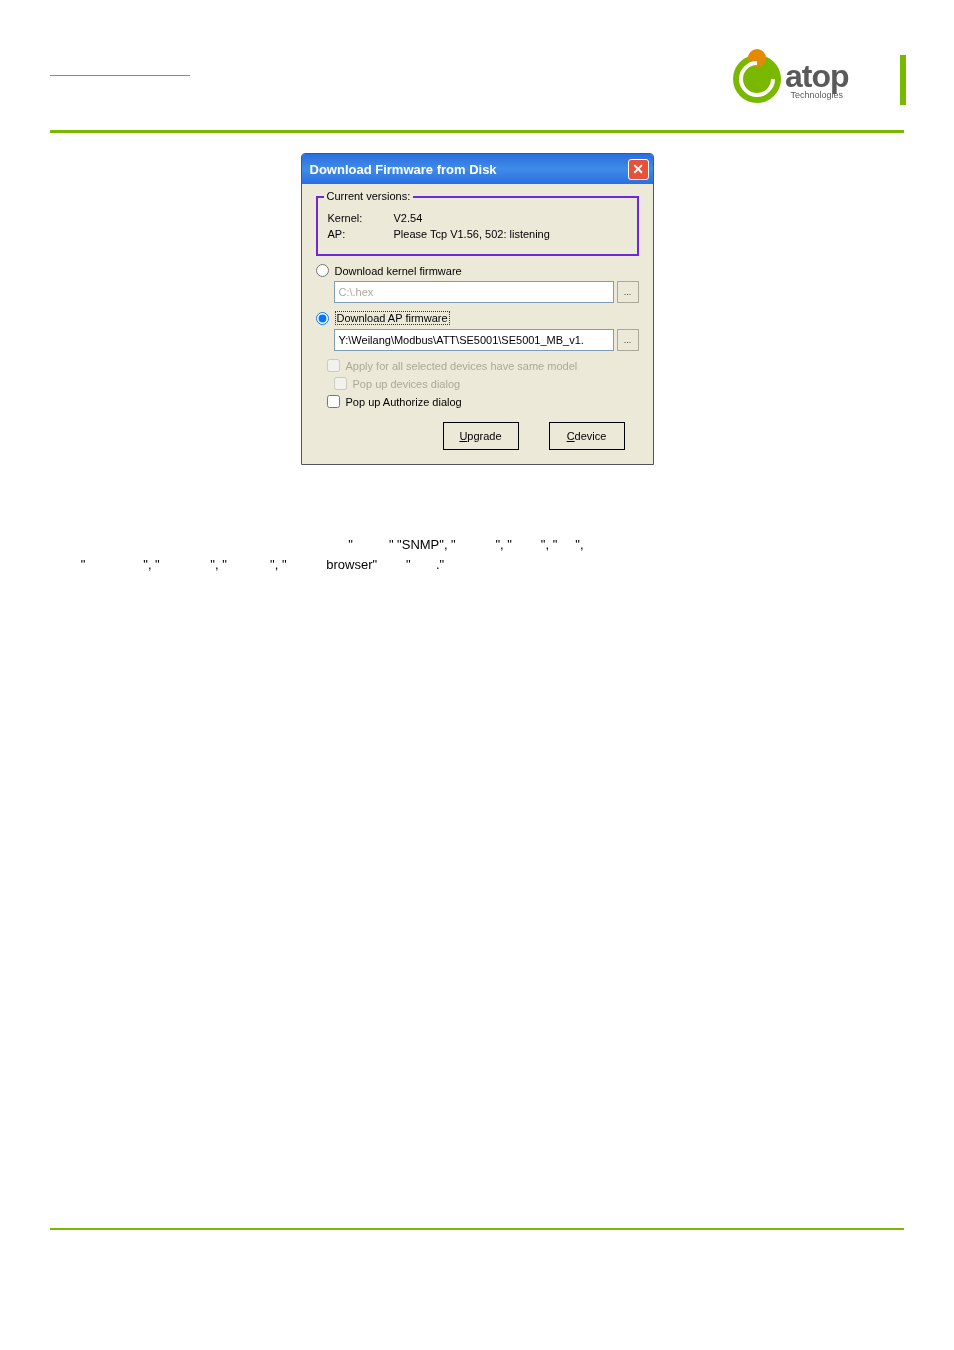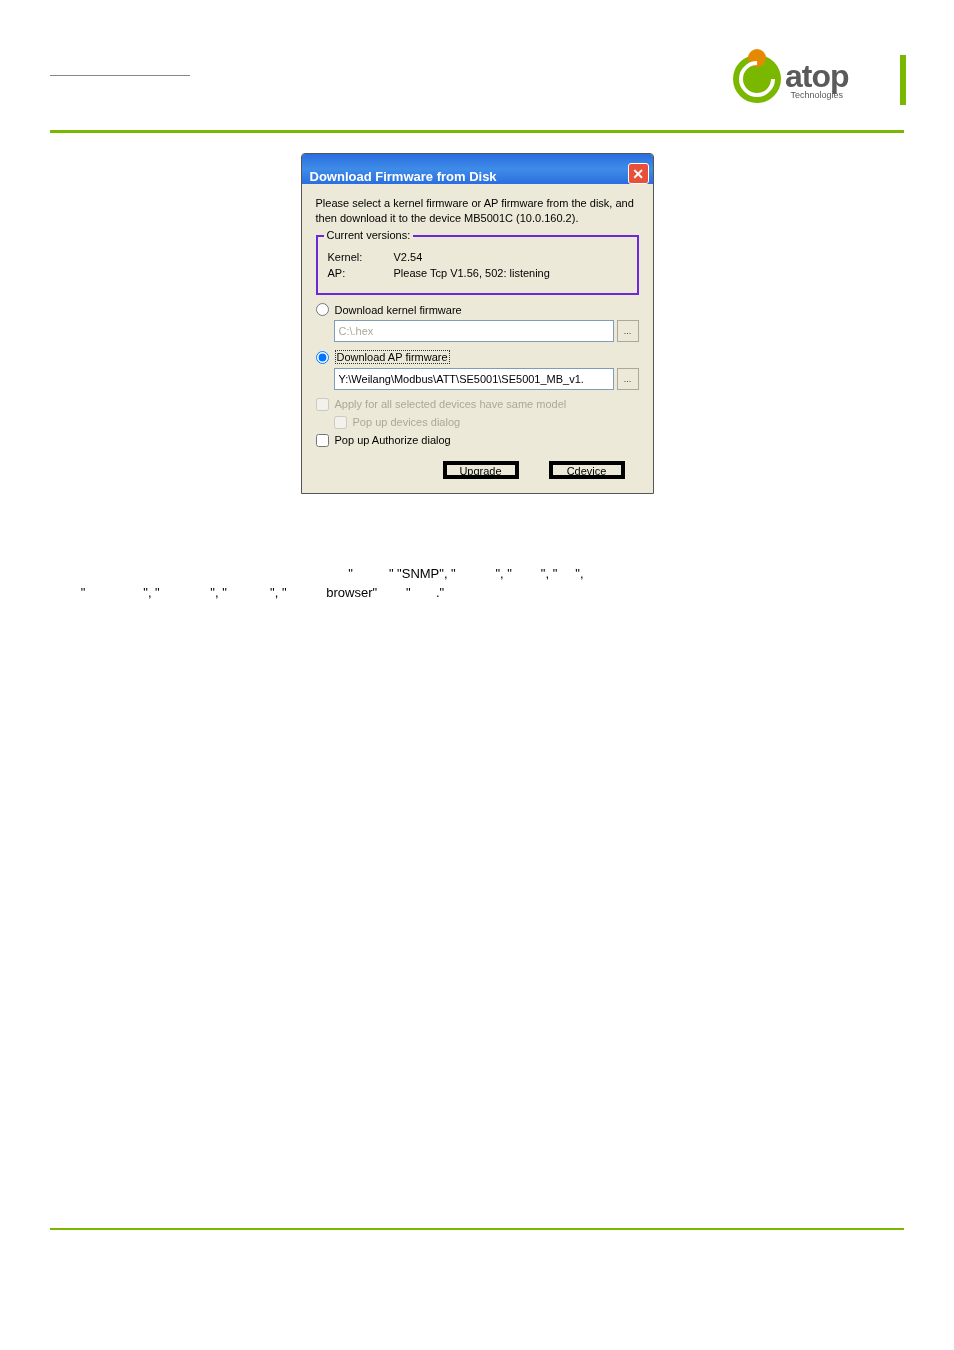--- a/index.html
+++ b/index.html
@@ -14,21 +14,21 @@
   .logo-icon-inner { position: absolute; width: 36px; height: 36px; top: 6px; left: 6px; border-radius: 50%; border: 4px solid #fff; border-top-color: transparent; transform: rotate(45deg); }
   .logo-name { font-size: 32px; font-weight: bold; color: #5a5a5a; letter-spacing: -1px; }
   .logo-sub { font-size: 9px; color: #5a5a5a; text-align: center; margin-top: -5px; }
   .logo-bar { position: absolute; right: 48px; top: 55px; width: 6px; height: 50px; background: #7ab800; }
   
   .hr-top { margin: 0 50px 0 50px; border: none; border-top: 3px solid #7ab800; }
   
   .dialog-area { display: flex; justify-content: center; padding: 20px 0 10px 0; }
   
   .dialog { width: 353px; background: #ece9d8; border: 1px solid #555; border-radius: 4px 4px 0 0; font-size: 11px; color: #000; }
-  .titlebar { height: 30px; background: linear-gradient(to bottom, #2a6ee0, #3f8ce8 50%, #2a6ee0); border-radius: 3px 3px 0 0; display: flex; align-items: flex-end; justify-content: space-between; padding: 0 4px 0 8px; }
+  .titlebar { height: 30px; background: linear-gradient(to bottom, #2a6ee0, #3f8ce8 50%, #2a6ee0); border-radius: 3px 3px 0 0; display: flex; align-items: center; justify-content: space-between; padding: 0 4px 0 8px; }
   .titlebar-text { color: #fff; font-weight: bold; font-size: 13px; font-family: 'Trebuchet MS', sans-serif; }
   .close-btn { width: 21px; height: 21px; background: #e8503a; border: 1px solid #fff; border-radius: 3px; display: flex; align-items: center; justify-content: center; color: #fff; font-weight: bold; font-size: 14px; cursor: pointer; line-height: 1; }
   
   .dlg-body { padding: 12px 14px 14px 14px; }
   .instructions { margin-bottom: 8px; line-height: 1.4; }
   
   .fieldset { border: 2px solid #6d28d9; padding: 10px 10px 10px 10px; margin-bottom: 6px; position: relative; }
   .legend { position: absolute; top: -8px; left: 6px; background: #ece9d8; padding: 0 3px; }
   .row { display: flex; margin: 4px 0; }
   .row-label { width: 66px; }
@@ -37,27 +37,27 @@
   .radio-row { display: flex; align-items: flex-end; margin: 8px 0 4px 0; }
   .radio-row input[type=radio] { margin-right: 6px; }
   .radio-label { }
   .radio-label.boxed { border: 1px dotted #333; padding: 0 1px; }
   
   .path-row { display: flex; align-items: flex-start; margin: 3px 0 8px 18px; }
   .path-input { flex: 1; height: 22px; border: 1px solid #7f9db9; padding: 2px 4px; font-size: 11px; background: #fff; font-family: Tahoma, sans-serif; }
   .path-input.disabled { color: #aca899; }
   .browse-btn { width: 22px; height: 22px; margin-left: 3px; background: #ece9d8; border: 1px solid #aca899; font-size: 9px; color: #333; display: flex; align-items: center; justify-content: center; cursor: pointer; }
   
-  .check-row { display: flex; align-items: center; margin: 5px 0; }
+  .check-row { display: flex; align-items: center; margin: 5px 11px; }
   .check-row input[type=checkbox] { margin-right: 6px; }
   .check-row.disabled { color: #aca899; }
   .check-row.indent { margin-left: 18px; }
   
   .btn-row { display: flex; justify-content: flex-end; gap: 30px; margin-top: 14px; padding-right: 14px; }
-  .dlg-btn { width: 76px; height: 18px; background: #ece9d8; border: 4px solid #000000; font-size: 11px; cursor: pointer; font-family: Tahoma, sans-serif; }
+  .dlg-btn { width: 76px; height: 28px; background: #ece9d8; border: 1px solid #000000; font-size: 11px; cursor: pointer; font-family: Tahoma, sans-serif; }
   .dlg-btn .mnemonic { text-decoration: underline; }
   
   .body-text { padding: 60px 70px 0 70px; font-size: 13px; line-height: 1.5; }
   
   .hr-bottom { position: absolute; bottom: 120px; left: 50px; right: 50px; border: none; border-top: 2px solid #7ab800; }
 </style>
 </head>
 <body>
 
 <div class="header-area">
@@ -80,21 +80,20 @@
 
 <div class="dialog-area">
   <div class="dialog">
     <div class="titlebar">
       <span class="titlebar-text">Download Firmware from Disk</span>
       <div class="close-btn">
         <span>✕</span>
       </div>
     </div>
     <div class="dlg-body">
-      <div class="instructions">Please select a kernel firmware or AP firmware from the disk, and then download it to the device MB5001C (10.0.160.2).</div>
 
       <div class="fieldset">
         <div class="legend">Current versions:</div>
         <div class="row">
           <div class="row-label">Kernel:</div>
           <div class="row-val">V2.54</div>
         </div>
         <div class="row">
           <div class="row-label">AP:</div>
           <div class="row-val">Please Tcp V1.56, 502: listening</div>

